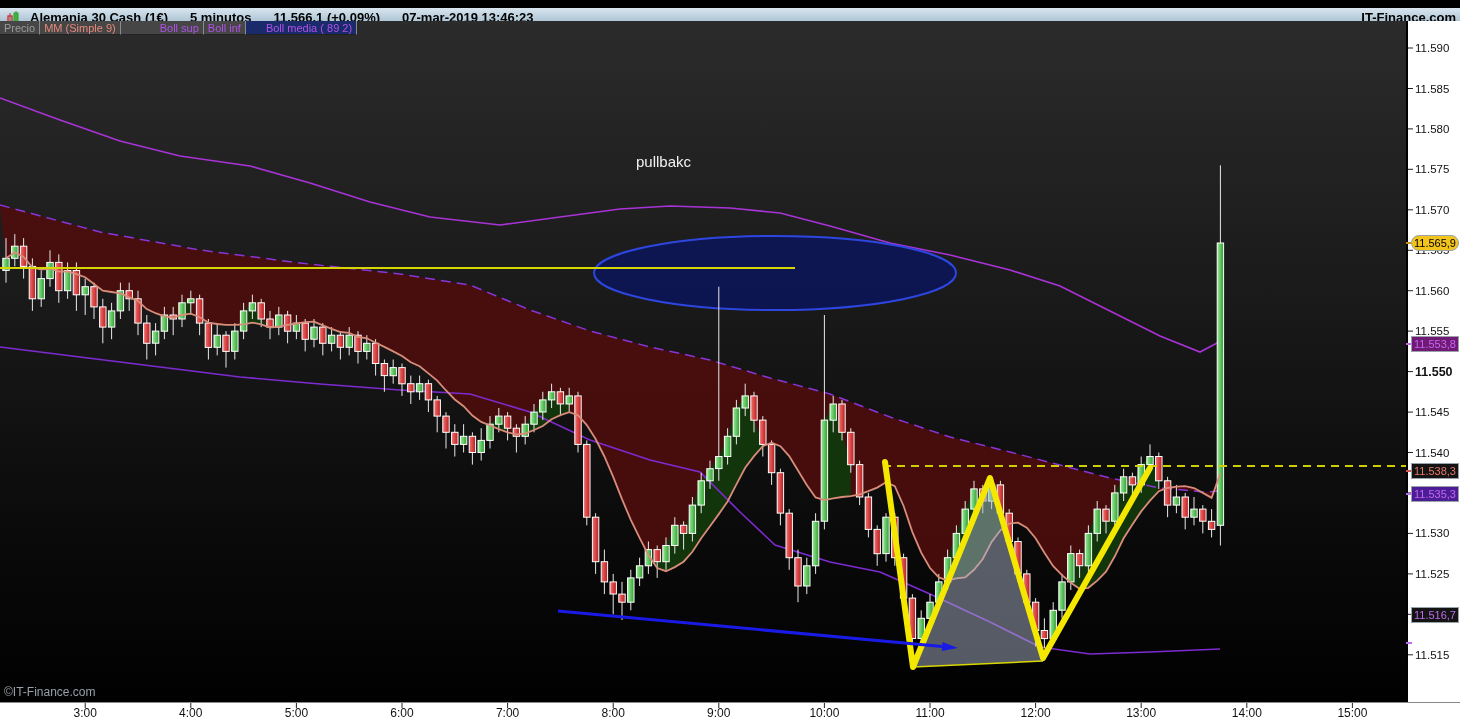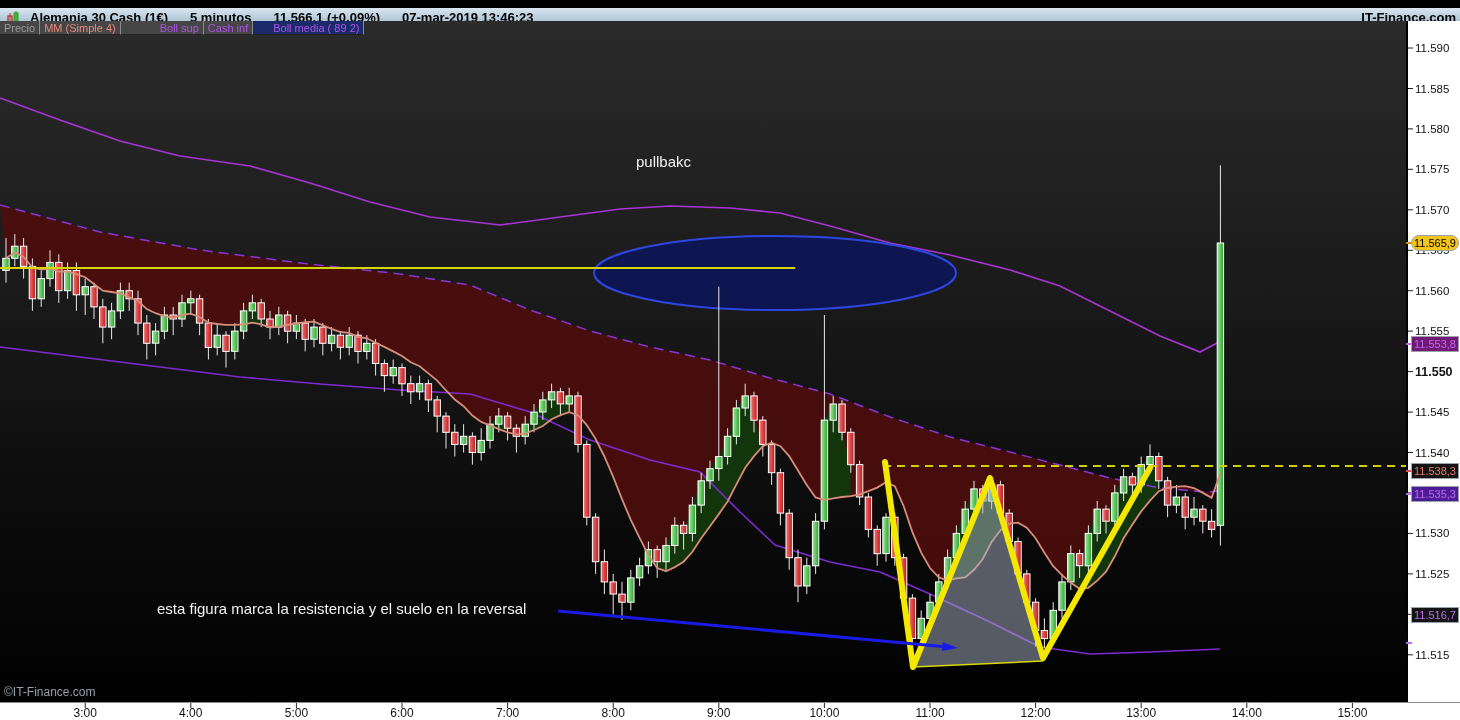--- a/index.html
+++ b/index.html
@@ -48,23 +48,23 @@
     <span class="seg">07-mar-2019 13:46:23</span>
     <span class="brand">IT-Finance.com</span>
   </div>
 
   <div class="plot"></div>
   <div class="yaxis"></div>
   <div class="xaxis"></div>
 
   <div class="chips">
     <div class="chip" style="background: rgb(70, 70, 70);"><span style="color: rgb(156, 156, 156);">Precio</span></div>
-    <div class="chip" style="background: rgb(70, 70, 70);"><span style="color: rgb(232, 137, 123);">MM (Simple 4)</span></div>
+    <div class="chip" style="background: rgb(70, 70, 70);"><span style="color: rgb(232, 137, 123);">MM (Simple 9)</span></div>
     <div class="chip" style="background: rgb(70, 70, 70);"><span style="color: rgb(176, 82, 232); margin-left: 35px;">Boll sup</span></div>
-    <div class="chip" style="background: rgb(70, 70, 70);"><span style="color: rgb(176, 82, 232);">Cash inf</span></div>
+    <div class="chip" style="background: rgb(70, 70, 70);"><span style="color: rgb(176, 82, 232);">Boll inf</span></div>
     <div class="chip" style="background: rgb(27, 42, 107); padding-left: 20px;"><span style="color: rgb(176, 82, 232);">Boll media ( 89 2)</span></div>
   </div>
 
   <svg class="overlay" id="chart-svg">
       <defs>
         <linearGradient id="gU" x1="0" y1="0" x2="1" y2="0">
           <stop offset="0" stop-color="#98ec98"></stop>
           <stop offset="1" stop-color="#2f9e2f"></stop>
         </linearGradient>
         <linearGradient id="gD" x1="0" y1="0" x2="1" y2="0">
@@ -436,21 +436,20 @@
         <text x="1352.3999999999999" y="717">15:00</text>
       </g>
       <line x1="1406" y1="243" x2="1412" y2="243" stroke="#c89010" stroke-width="2"></line>
       <line x1="1406" y1="344" x2="1412" y2="344" stroke="#c06af0" stroke-width="2"></line>
       <line x1="1406" y1="471" x2="1412" y2="471" stroke="#e05050" stroke-width="2"></line>
       <line x1="1406" y1="494" x2="1412" y2="494" stroke="#c06af0" stroke-width="2"></line>
       <line x1="1406" y1="643" x2="1412" y2="643" stroke="#c06af0" stroke-width="2"></line>
     </svg>
 
   <div class="anno" style="left:636px;top:153px;">pullbakc</div>
-  <div class="anno" style="left:157px;top:600px;">esta figura marca la resistencia y el suelo en la reversal</div>
   <div class="watermark">©IT-Finance.com</div>
 
   <div id="badges">
       <div class="badge" style="top: 235px; background: rgb(242, 196, 28); color: rgb(0, 0, 0); border-radius: 8px;">11.565,9</div>
       <div class="badge" style="top: 336px; background: #701a75; color: rgb(192, 106, 240);">11.553,8</div>
       <div class="badge" style="top: 463px; background: rgb(20, 20, 20); color: rgb(232, 120, 104);">11.538,3</div>
       <div class="badge" style="top: 486px; background: #4c1d95; color: rgb(192, 106, 240);">11.535,3</div>
       <div class="badge" style="top: 607px; background: rgb(20, 20, 20); color: rgb(192, 106, 240);">11.516,7</div>
     </div>
 </div>

